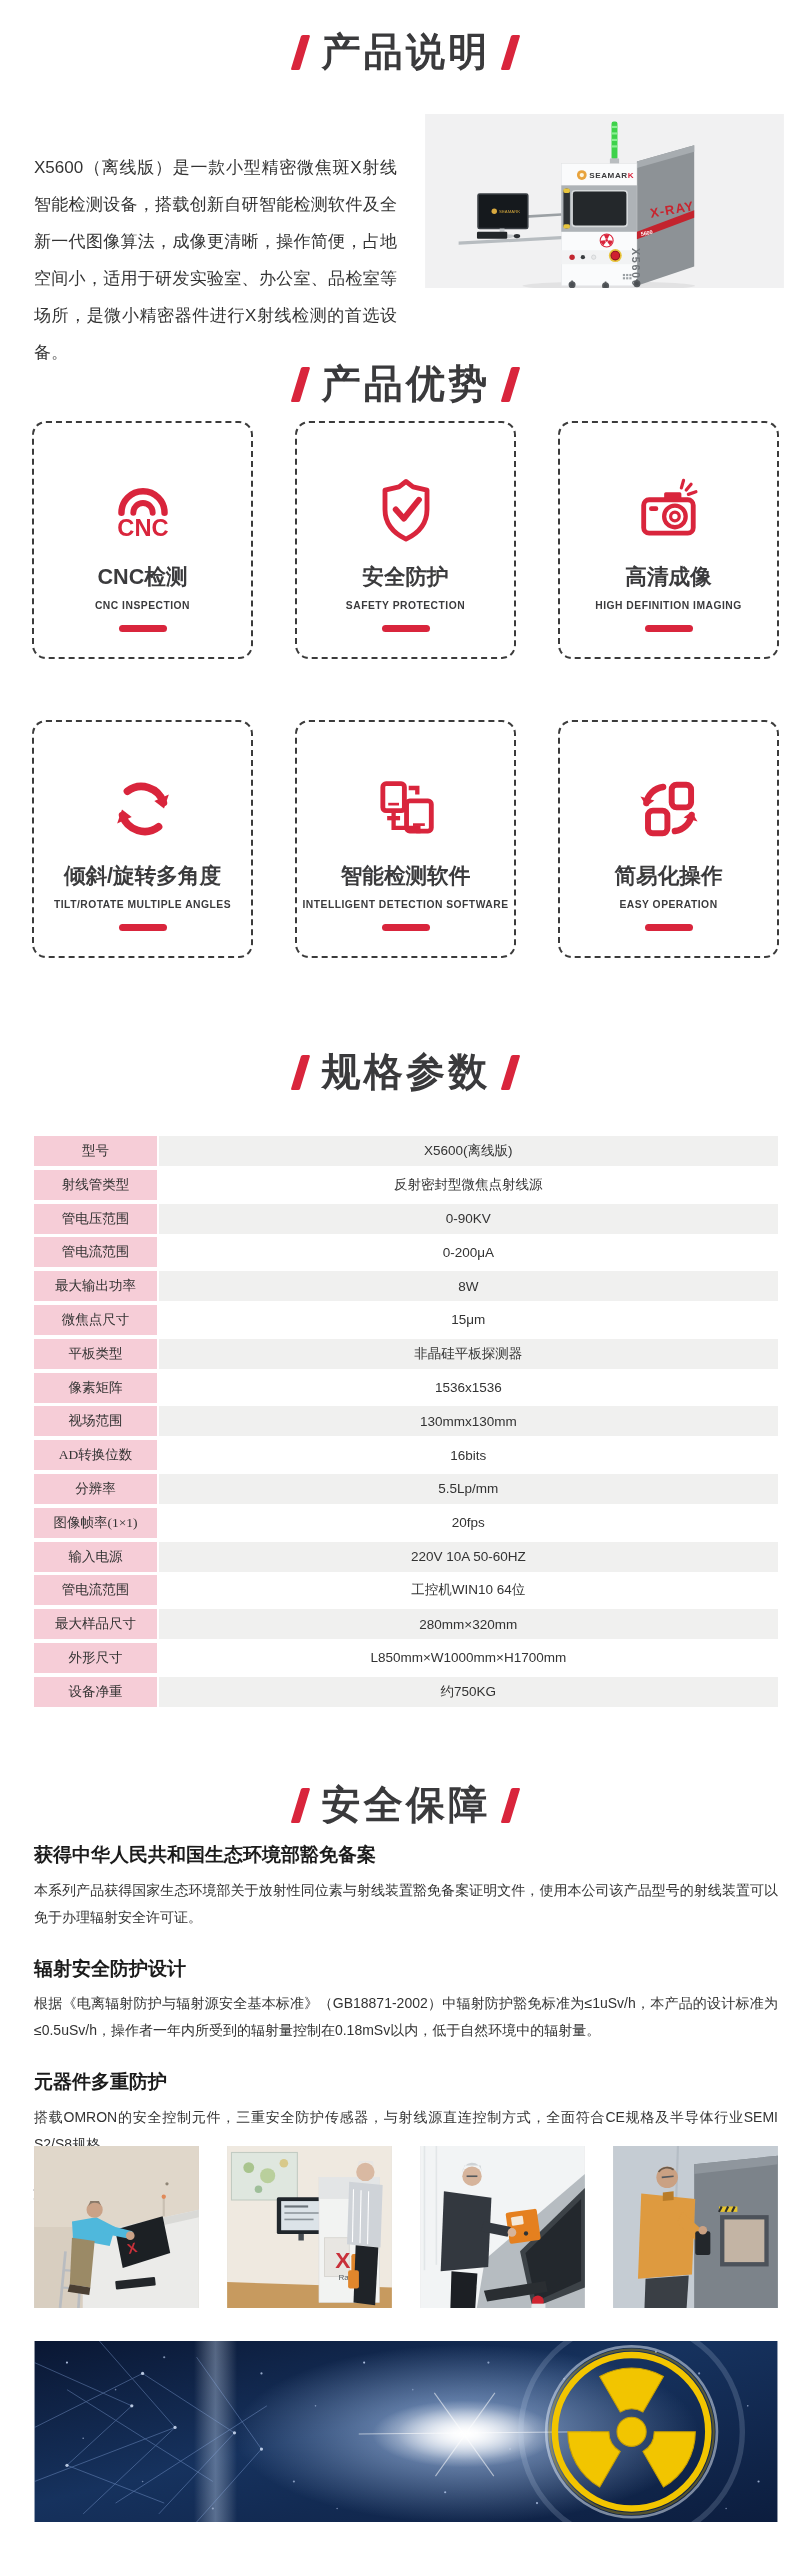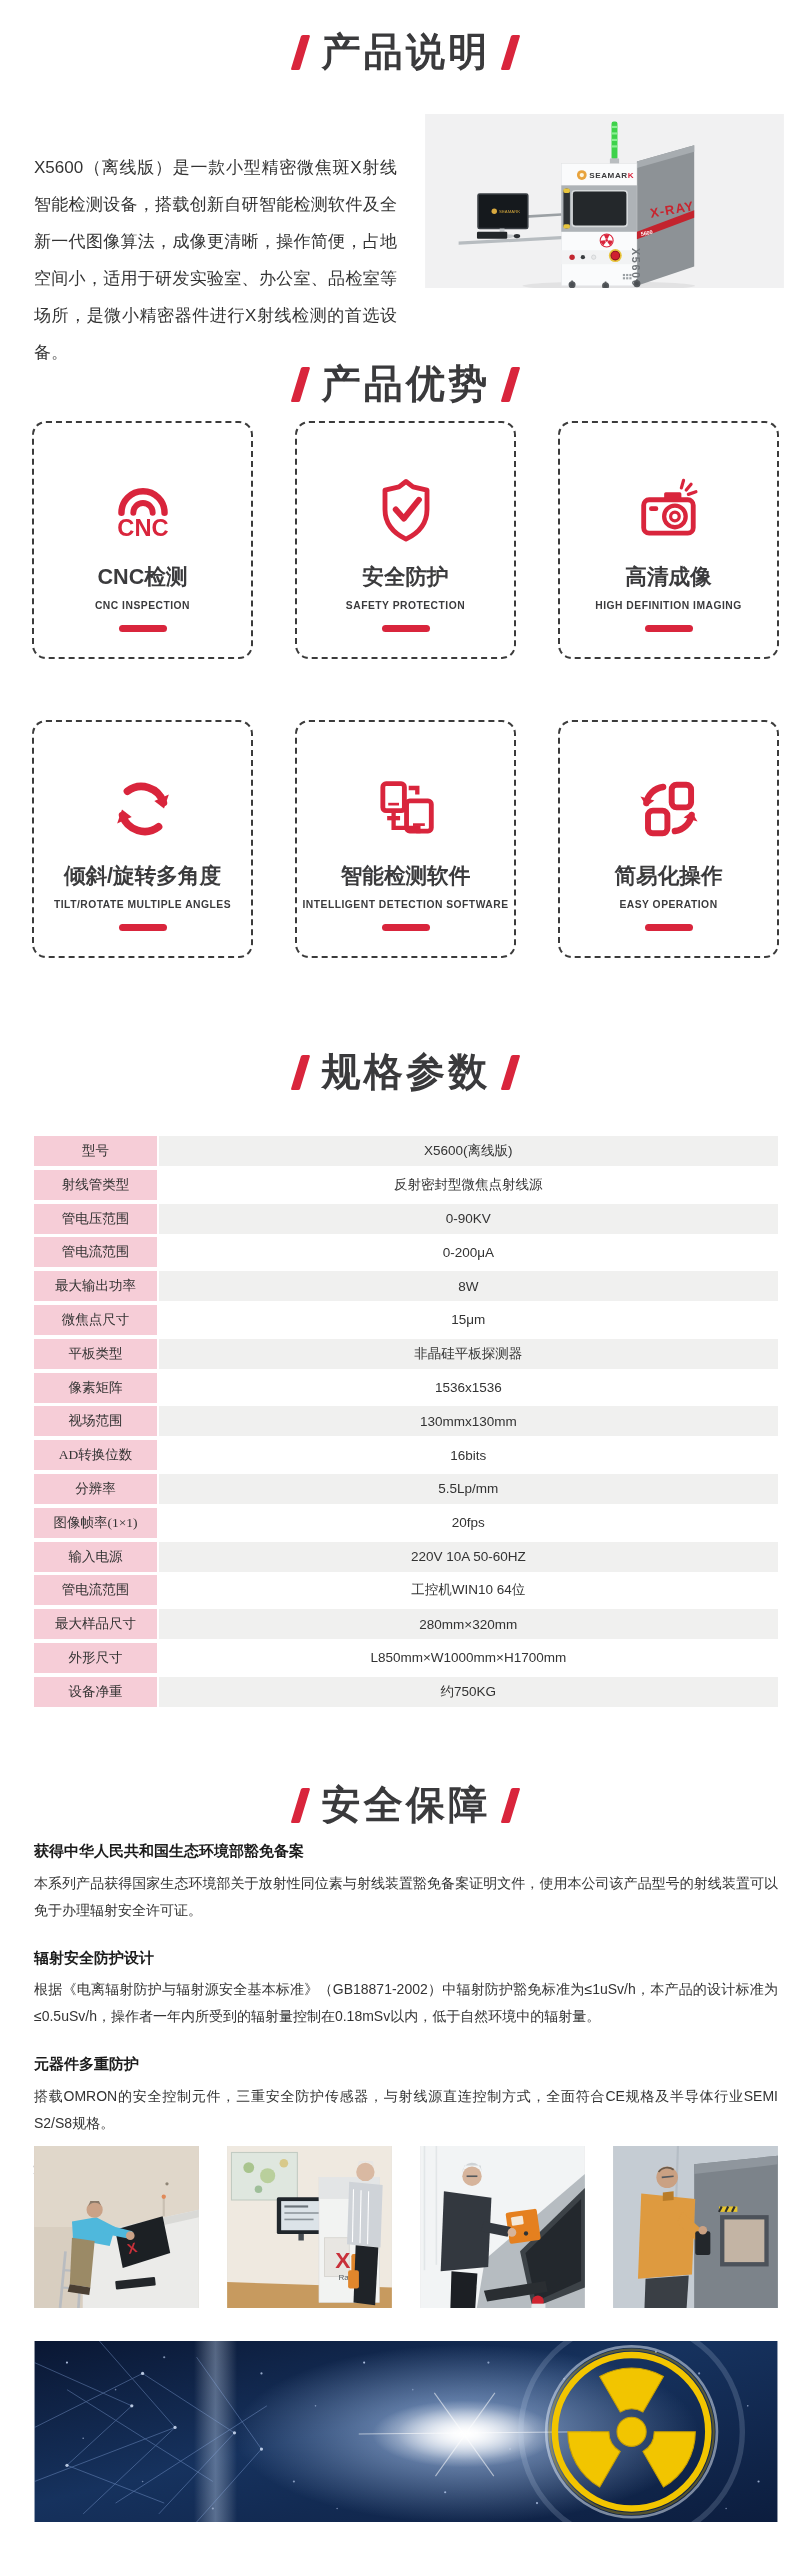--- a/index.html
+++ b/index.html
@@ -27,21 +27,21 @@
   #spec-table{position:absolute;left:34px;top:1136px;width:744px;}
   .spec-row{display:flex;margin-bottom:3.8px;height:30px;}
   .spec-label{width:123px;background:var(--pink);display:flex;align-items:center;justify-content:center;
               font-size:13.5px;color:#333;font-family:Liberation Serif, serif;}
   .spec-value{flex:1;margin-left:1.6px;display:flex;align-items:center;justify-content:center;
               font-size:13.5px;color:#333;background:#ffffff;}
   .spec-row.gray .spec-value{background:var(--cell-gray);}
   
   #safety{position:absolute;left:34px;top:1842px;width:744px;color:#333;}
   .s-block+.s-block{margin-top:25px;}
-  .s-head{font-size:15px;font-weight:bold;color:#1b1b1b;margin:0;}
+  .s-head{font-size:19px;font-weight:bold;color:#1b1b1b;margin:0;}
   .s-text{font-size:14px;line-height:27px;margin:8.7px 0 0 0;text-align:justify;}
   
   #photos{position:absolute;left:34px;top:2146px;display:flex;gap:28px;}
   .photo{width:165px;height:162px;overflow:hidden;background:#ddd;}
   .photo svg{display:block;}
   
   #banner{position:absolute;left:34px;top:2341px;width:744px;height:181px;}
 </style>
 </head>
 <body>

